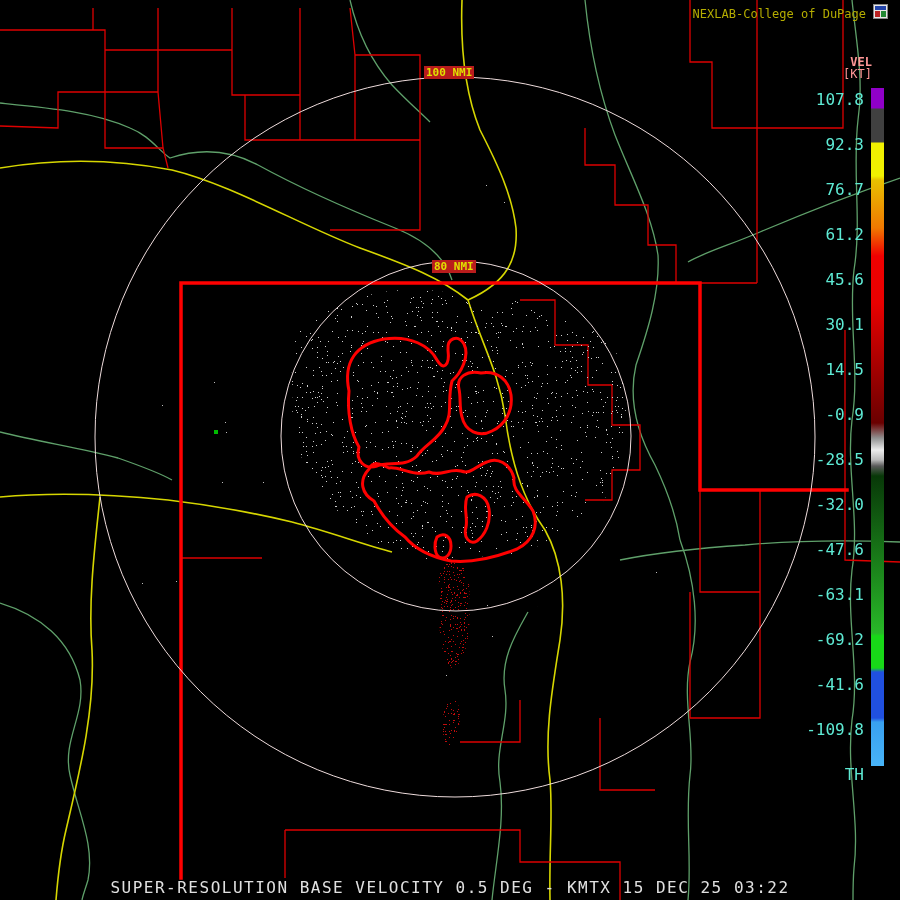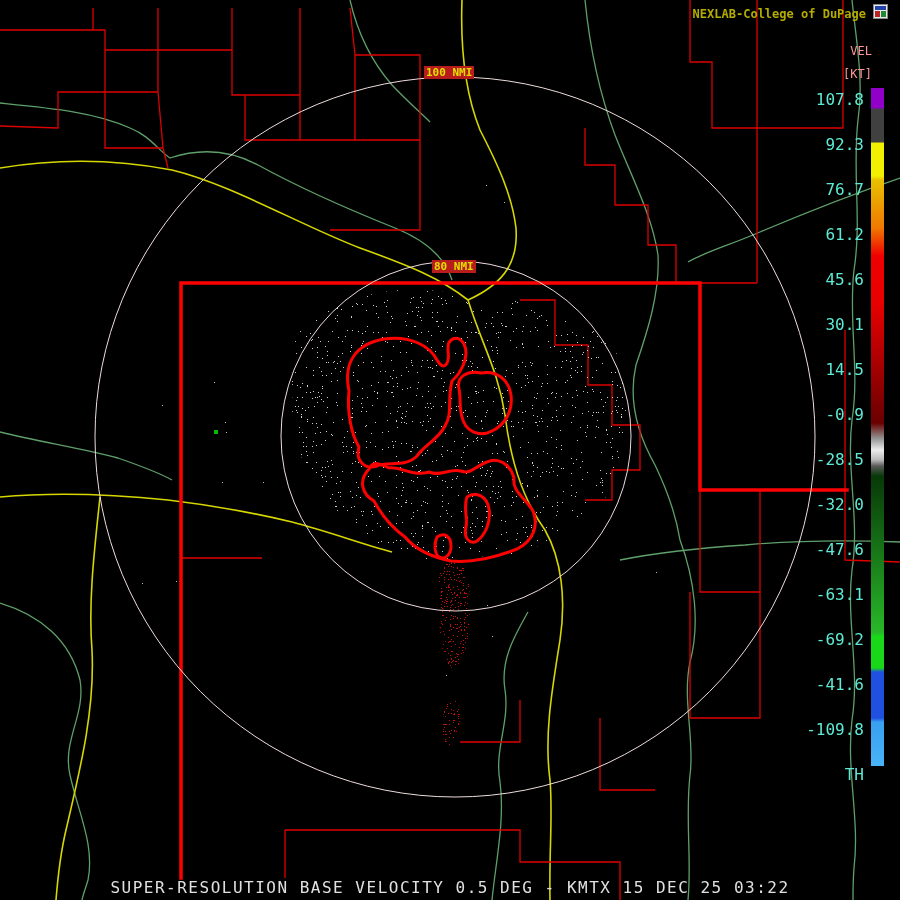--- a/index.html
+++ b/index.html
@@ -1,23 +1,23 @@
 <!DOCTYPE html>
 <html><head>
 <meta charset="utf-8">
 <style>
   html,body{margin:0;padding:0;background:#000;}
   .stage{position:relative;width:900px;height:900px;background:#000;overflow:hidden;
          font-family:"DejaVu Sans Mono","Liberation Mono",monospace;}
   .stage svg.map{position:absolute;left:0;top:0;}
   
-  .brand{position:absolute;top:7px;right:34px;color:#b4ac00;font-size:12px;font-weight:bold;white-space:nowrap;}
+  .brand{position:absolute;top:7px;right:34px;color:#b4ac00;font-size:12px;font-weight:normal;white-space:nowrap;}
   .brand-icon{position:absolute;top:4px;right:12px;width:15px;height:15px;}
   
-  .cb-title{position:absolute;top:44px;right:28px;color:#ff9696;font-size:12px;font-weight:normal;}
+  .cb-title{position:absolute;top:55px;right:28px;color:#ff9696;font-size:12px;font-weight:bold;}
   .cb-units{position:absolute;top:67px;right:28px;color:#ff9696;font-size:12px;margin-left:10px;}
   .cb-bar{position:absolute;top:88px;right:16px;width:13px;height:678px;
     background:linear-gradient(to bottom,
       #9000c8 0px,#9000c8 20px,
       #404040 21px,#404040 54px,
       #f0f000 55px,#f0f000 88px,
       #e8c000 92px,#f07800 140px,#f00000 168px,
       #e80000 215px,
       #6a0000 335px,
       #909090 350px,#ececec 362px,#b8b8b8 372px,

